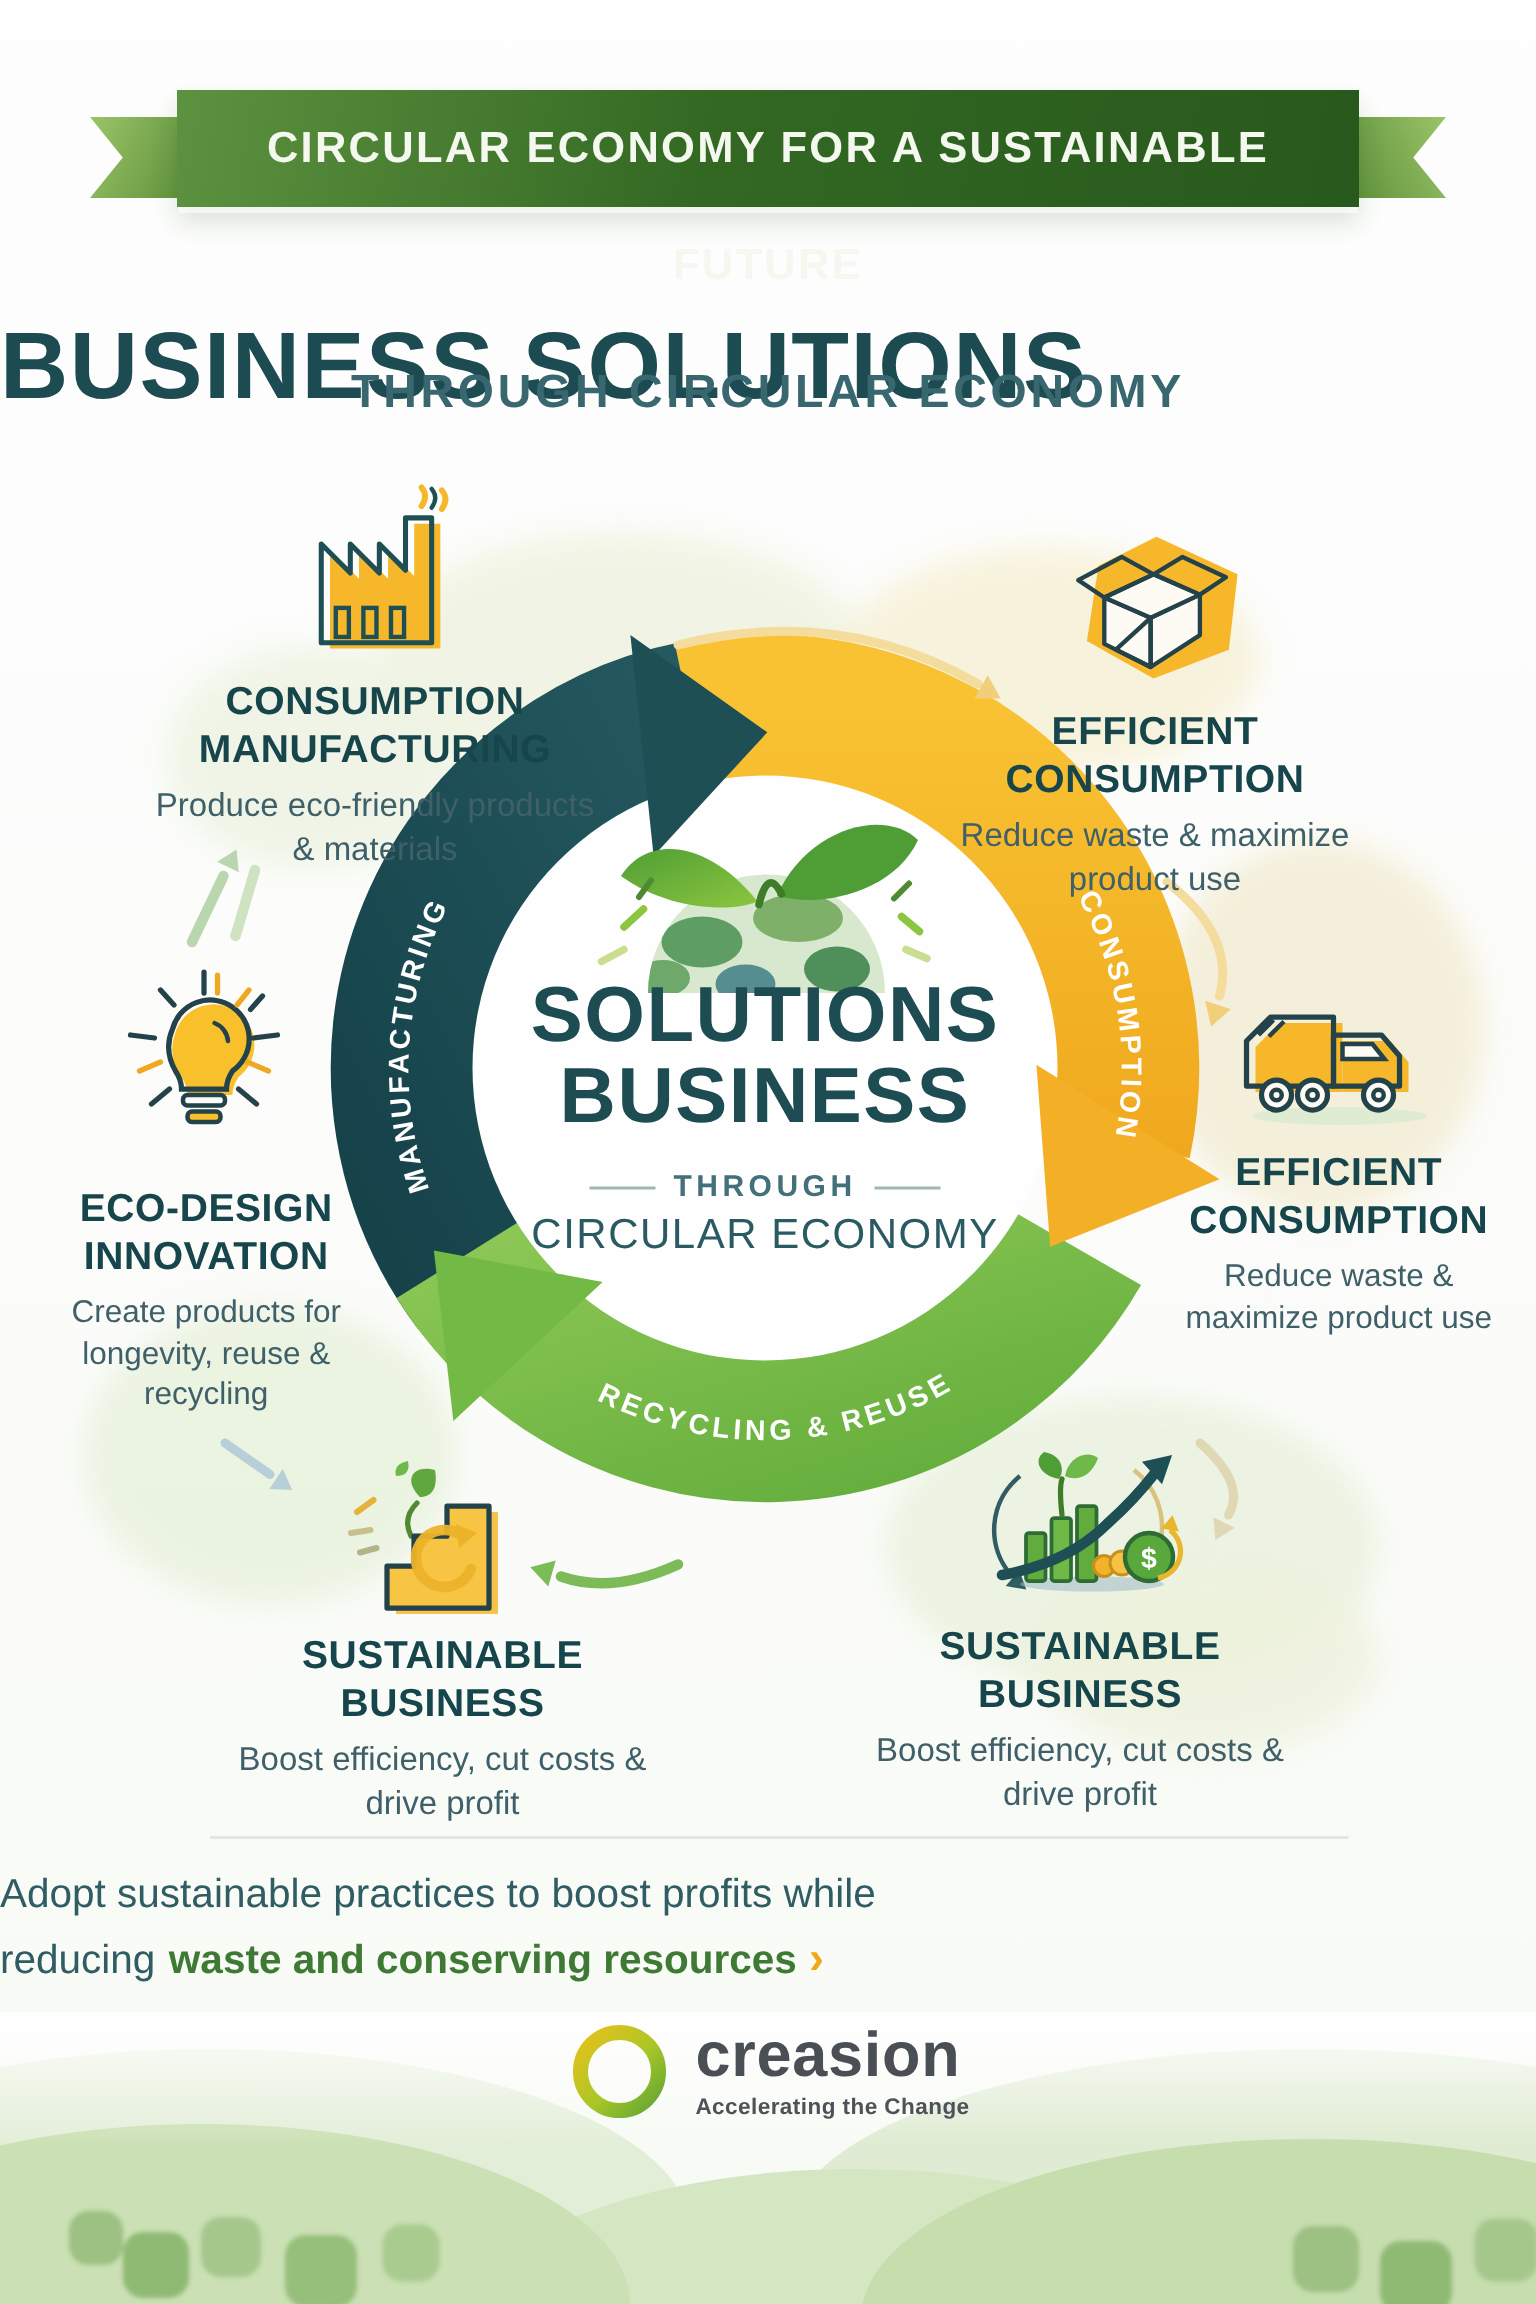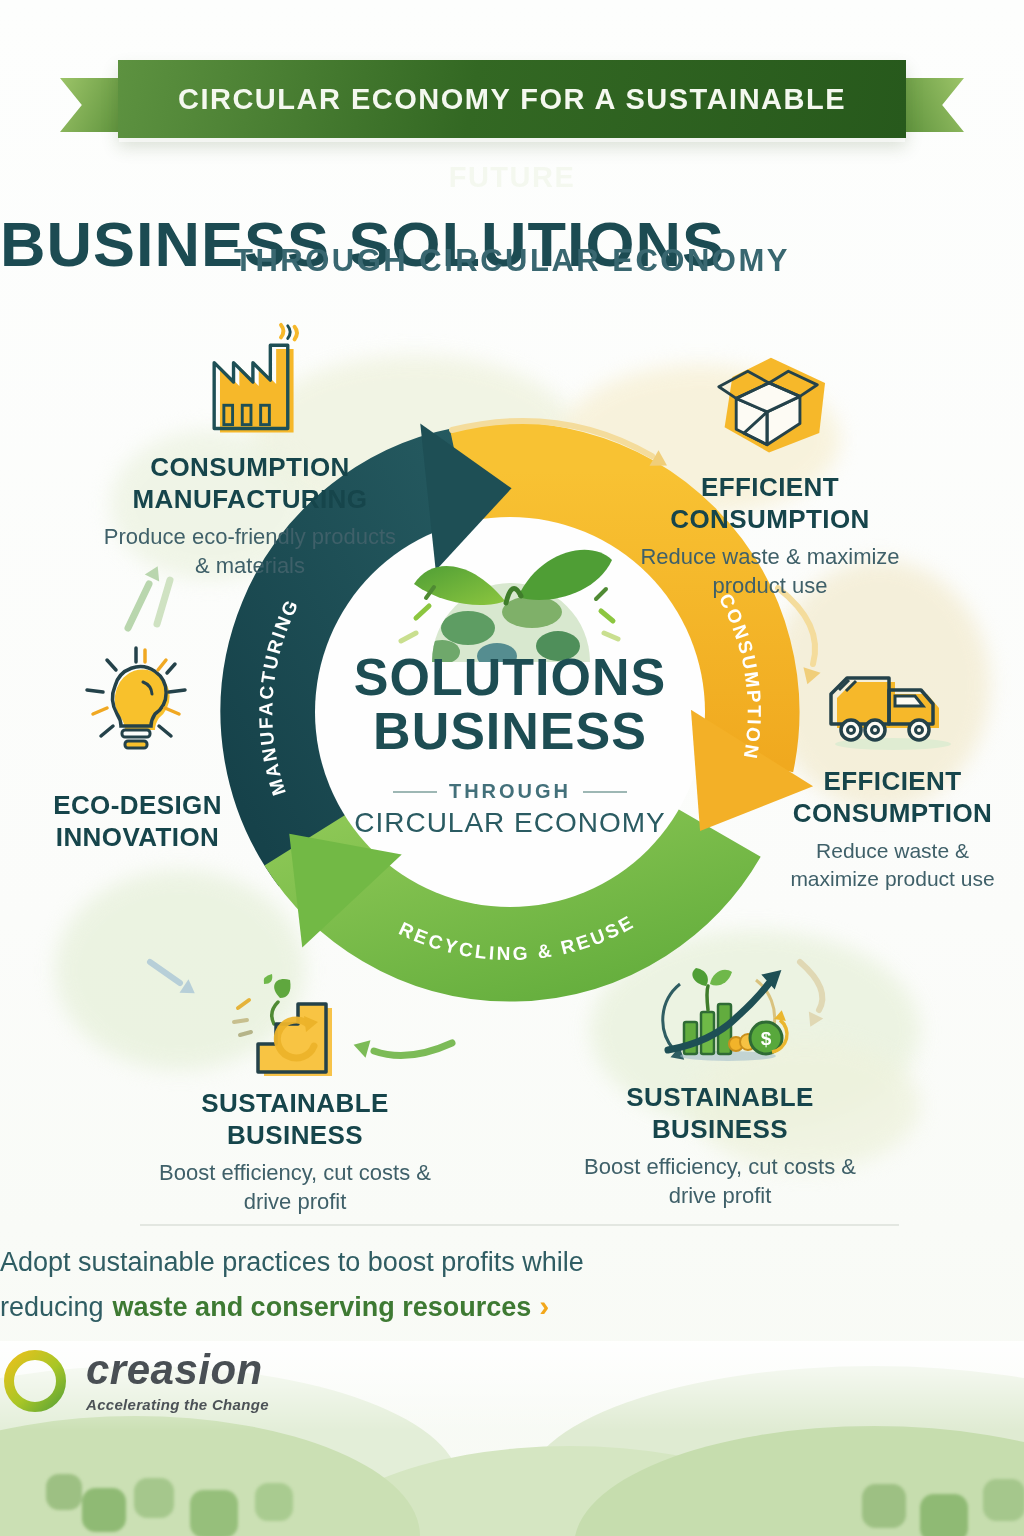--- a/index.html
+++ b/index.html
@@ -40,22 +40,22 @@
   .sat svg{display:block;margin:0 auto;}
   .sat h3{margin:8px 0 0;font-size:26px;font-weight:800;line-height:1.22;color:#16454b;letter-spacing:.4px;}
   .sat p{margin:8px 0 0;font-size:22px;line-height:1.3;color:#3f6069;}
   .sat.small p{font-size:21px;}
   
   .divider{position:absolute;left:140px;right:125px;top:1224px;height:2px;background:#e3e7e1;z-index:3;}
   .cta{position:absolute;left:0;right:0;top:1240px;text-align:left;z-index:3;
     font-size:27px;line-height:44px;color:#2f5d63;}
   .cta .bold{font-weight:700;color:#3e7a33;margin-left:9px;}
   .cta .arrow{font-weight:700;color:#f2a71b;font-size:30px;margin-left:8px;}
-  .logo-row{position:absolute;left:0;right:0;top:1346px;display:flex;
-    align-items:center;gap:16px;z-index:5;font-style:italic;}
+  .logo-row{position:absolute;left:0;right:0;top:1346px;display:flex;justify-content:center;
+    align-items:center;gap:16px;z-index:5;}
   .logo-name{font-size:42px;font-weight:700;color:#494f54;letter-spacing:.5px;line-height:1;}
   .logo-tag{font-size:15px;font-weight:700;color:#4c5257;letter-spacing:.3px;margin-top:5px;}
   
   .landscape{position:absolute;left:0;right:0;bottom:0;height:195px;overflow:hidden;z-index:1;}
   .hill{position:absolute;border-radius:50%;}
   .mist{position:absolute;left:0;right:0;top:0;height:90px;
     background:linear-gradient(180deg,rgba(255,255,255,.95),rgba(255,255,255,0));z-index:4;}
   .bushes{position:absolute;width:8px;height:8px;border-radius:50%;background:#9dc083;
     filter:blur(1.5px);}
 </style>
@@ -236,20 +236,21 @@
       <line x1="93" y1="18" x2="85" y2="28" stroke="#f0a822" stroke-width="3.5" stroke-linecap="round"></line>
       <line x1="102" y1="22" x2="94" y2="31" stroke="#24424a" stroke-width="3.5" stroke-linecap="round"></line>
       <line x1="14" y1="48" x2="30" y2="50" stroke="#24424a" stroke-width="3.5" stroke-linecap="round"></line>
       <line x1="112" y1="48" x2="96" y2="50" stroke="#24424a" stroke-width="3.5" stroke-linecap="round"></line>
       <line x1="20" y1="72" x2="34" y2="66" stroke="#f0a822" stroke-width="3.5" stroke-linecap="round"></line>
       <line x1="106" y1="72" x2="92" y2="66" stroke="#f0a822" stroke-width="3.5" stroke-linecap="round"></line>
       <line x1="28" y1="94" x2="40" y2="84" stroke="#24424a" stroke-width="3.5" stroke-linecap="round"></line>
       <line x1="98" y1="94" x2="86" y2="84" stroke="#24424a" stroke-width="3.5" stroke-linecap="round"></line>
     </svg>
     <h3>ECO-DESIGN INNOVATION</h3>
+    <p>Create products for longevity, reuse &amp; recycling</p>
   </div>
 
   <div class="sat" style="left:155px;top:968px;width:280px;">
     <svg width="150" height="112" viewBox="0 0 150 112">
       <line x1="18" y1="40" x2="29" y2="32" stroke="#e5b33b" stroke-width="4" stroke-linecap="round"></line>
       <line x1="14" y1="54" x2="27" y2="52" stroke="#c7bf8e" stroke-width="4" stroke-linecap="round"></line>
       <line x1="20" y1="67" x2="31" y2="64" stroke="#b5b489" stroke-width="4" stroke-linecap="round"></line>
       <path d="M52 6 q-10 2 -8 10 q10 0 8 -10 Z" fill="#6fb84a"></path>
       <path d="M60 30 C 48 18 56 8 70 12 C 72 24 68 30 60 30 Z" fill="#5fa73e"></path>
       <path d="M58 34 Q 48 44 54 56" stroke="#4f8a33" stroke-width="3.5" fill="none" stroke-linecap="round"></path>

